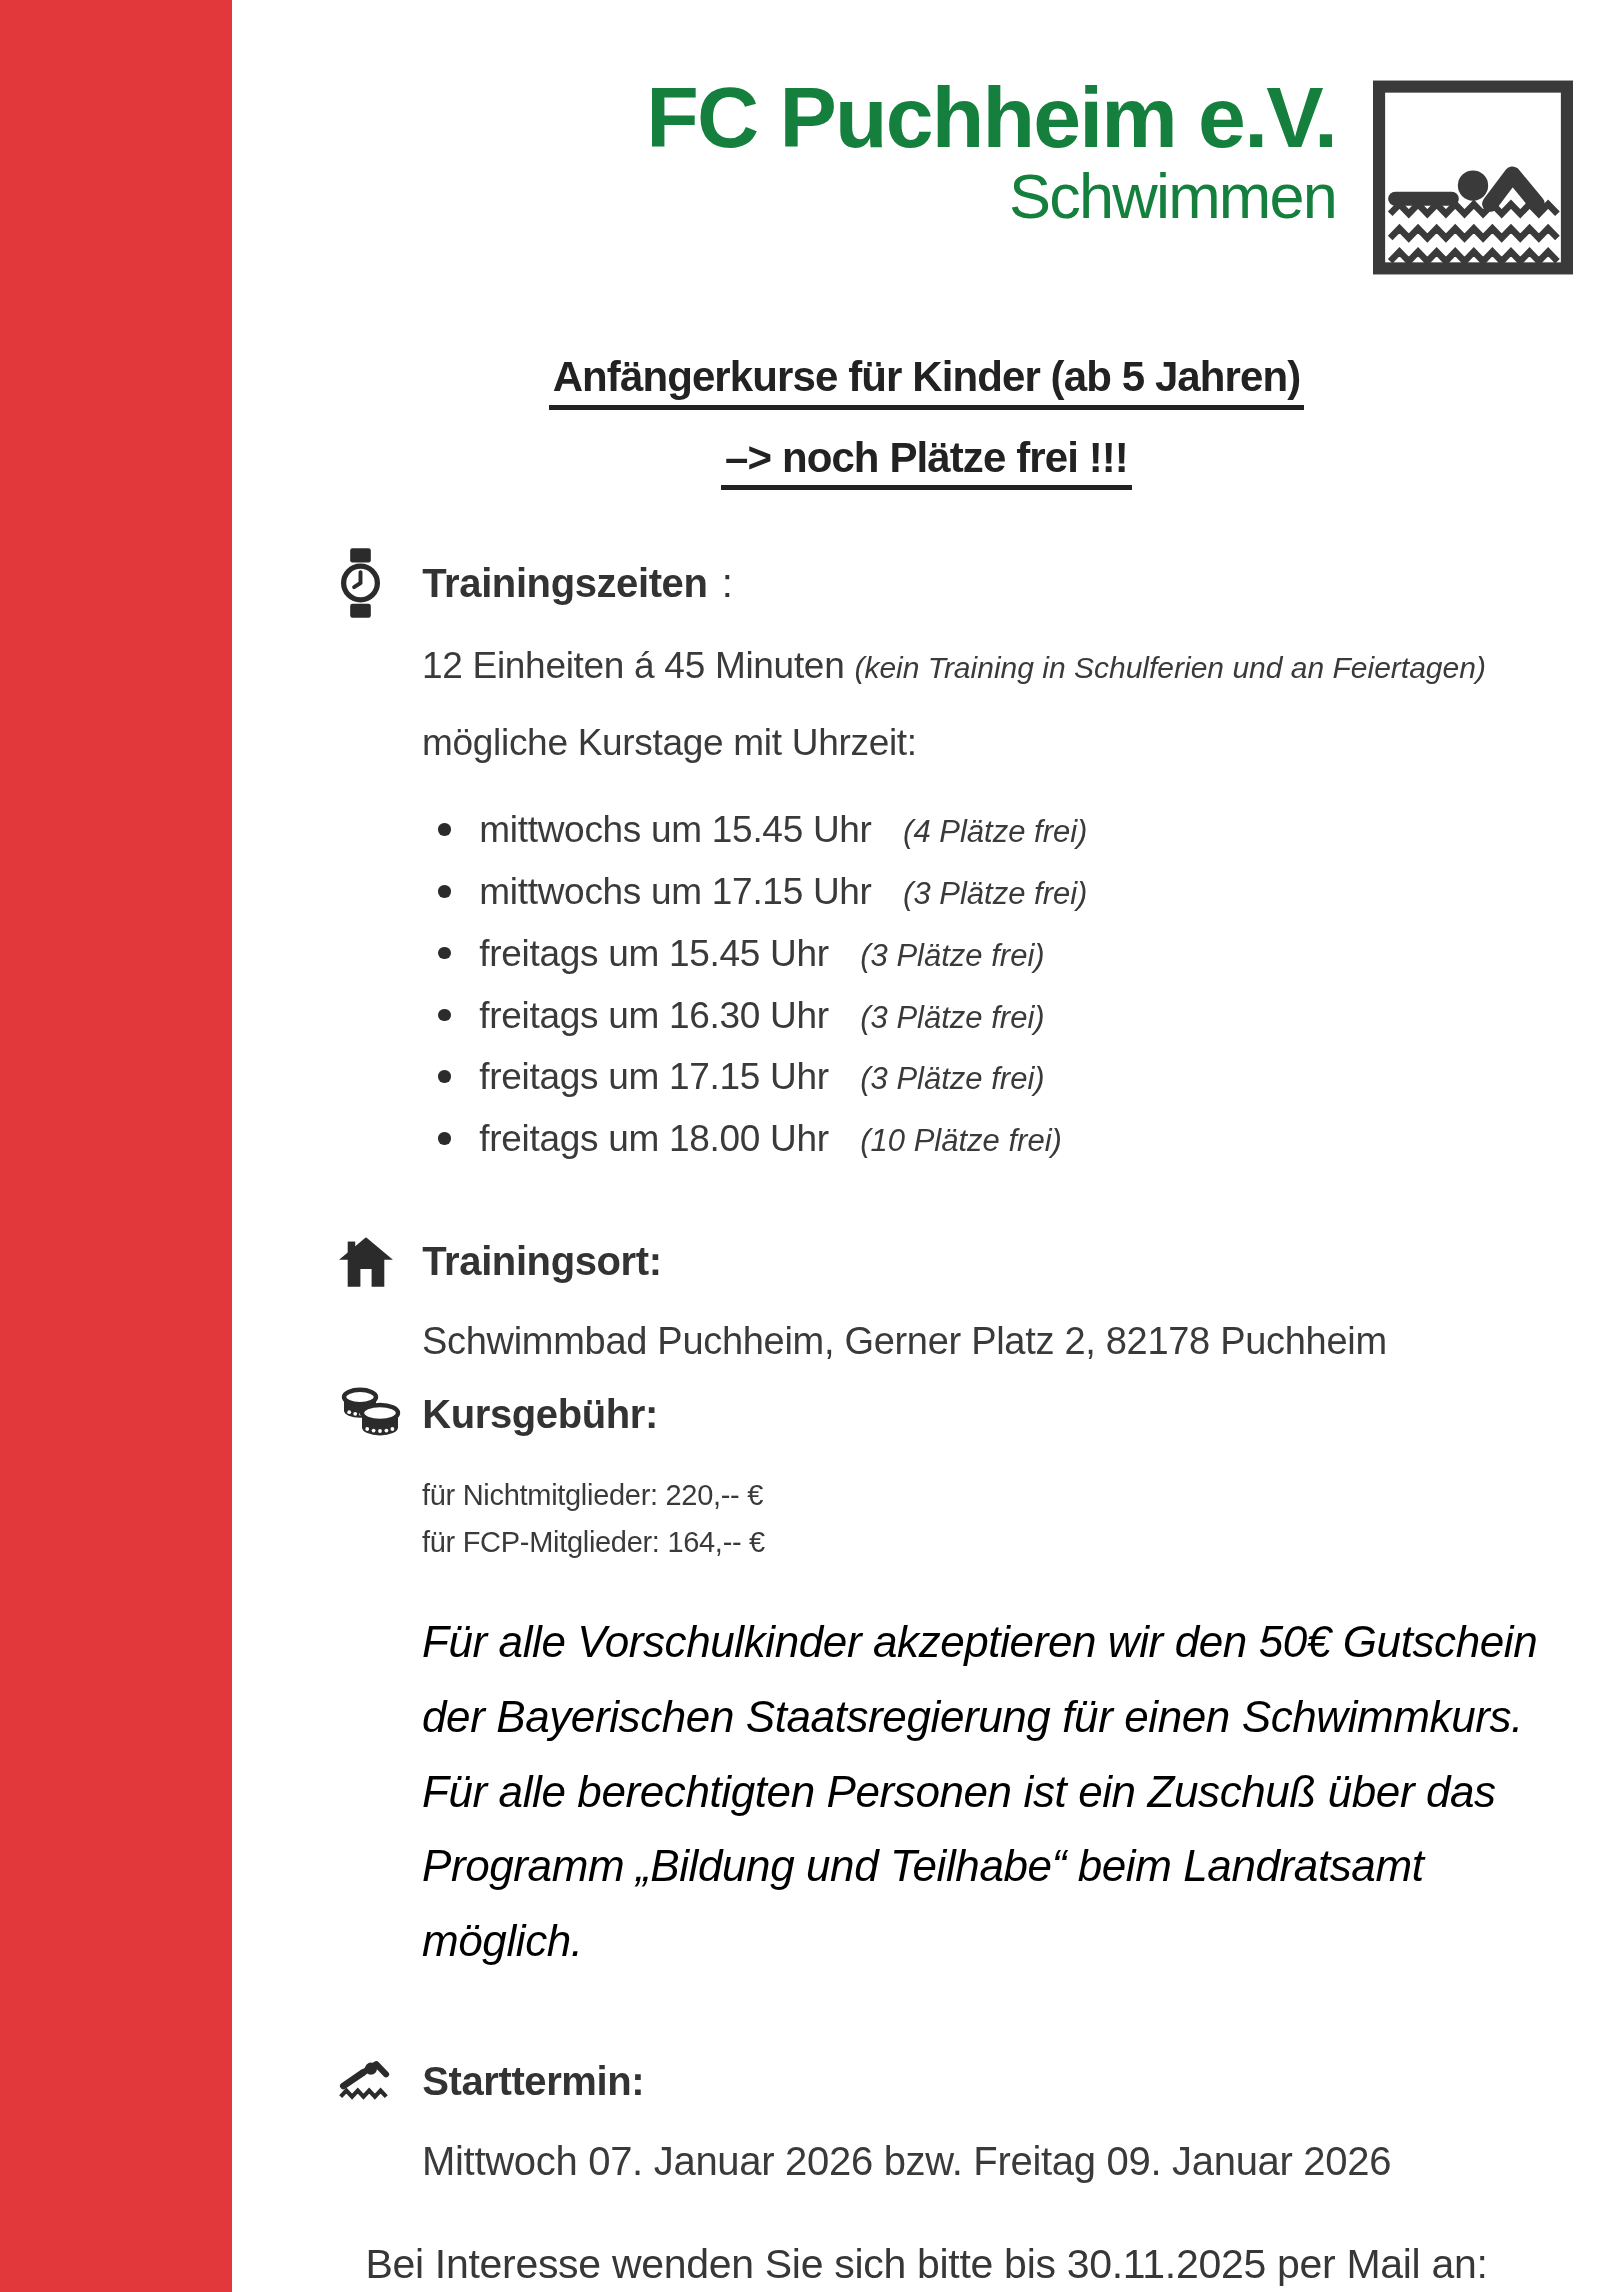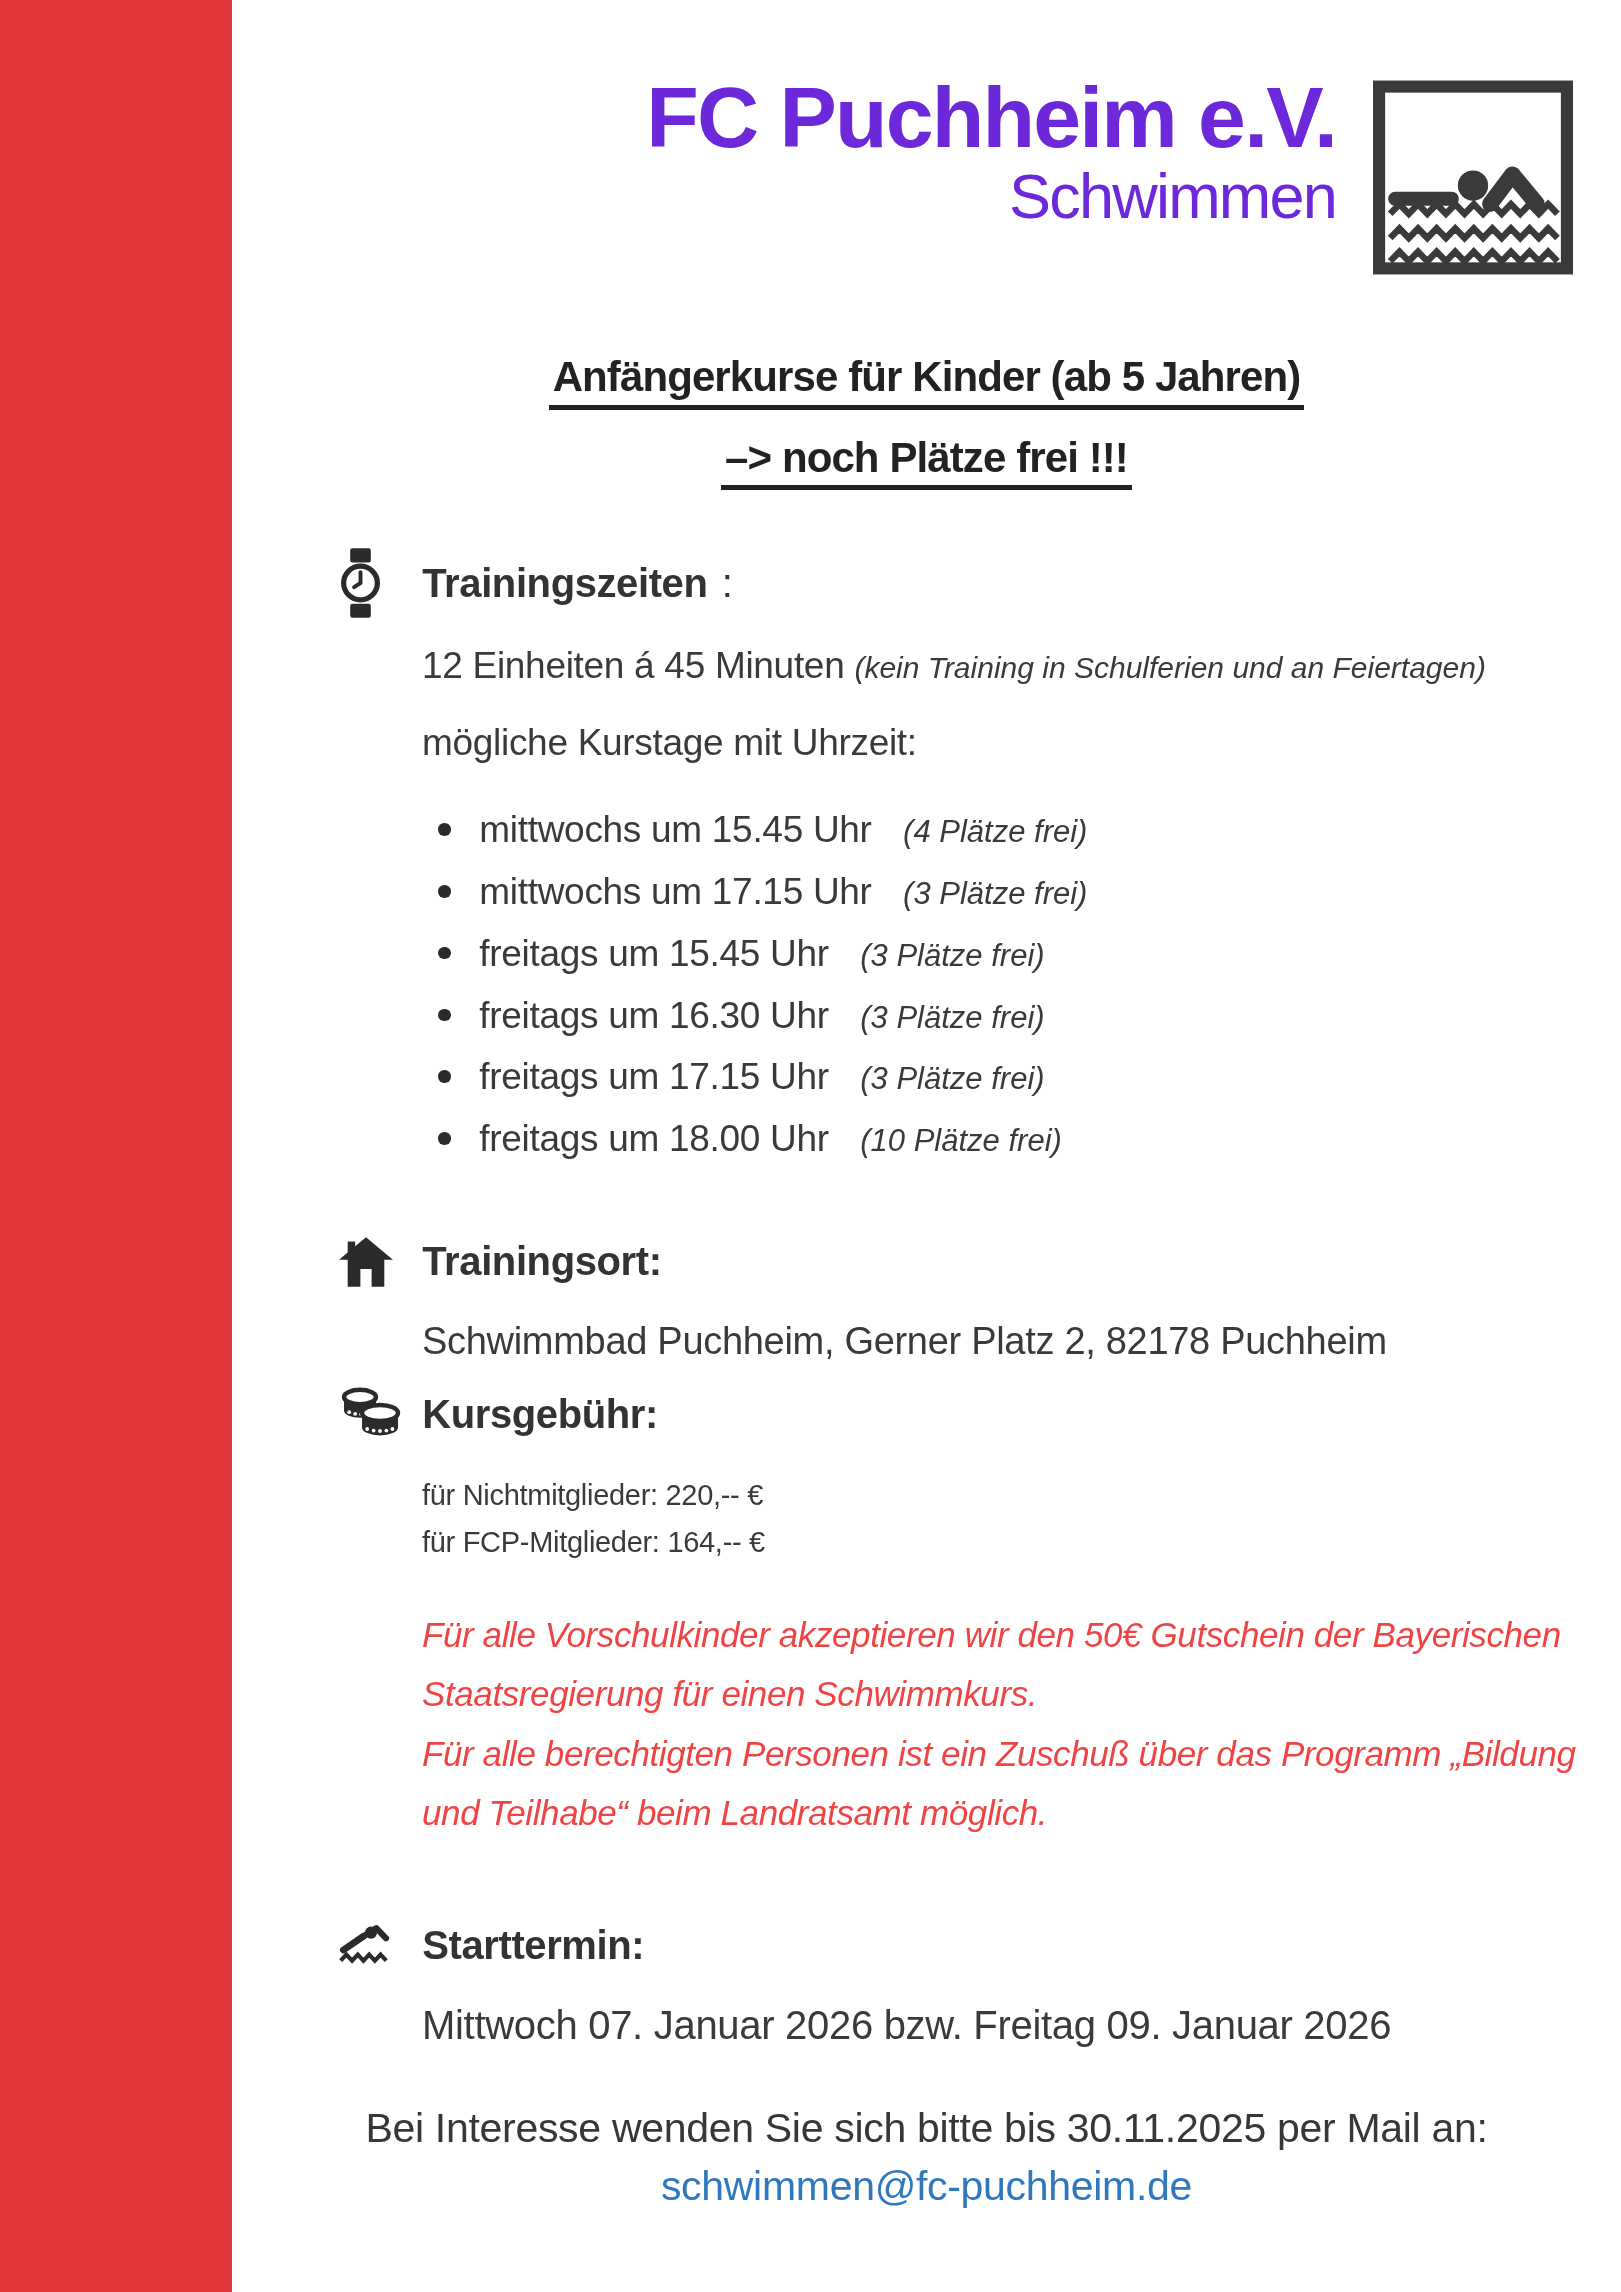--- a/index.html
+++ b/index.html
@@ -20,21 +20,21 @@
   .content {
     position:absolute; left:232px; top:0;
     width:1389px; height:2293px;
   }
 
   
   .header {
     display:flex; justify-content:flex-end; align-items:flex-start;
     gap:36px; padding:72px 47px 0 0;
   }
-  .titles { text-align:right; line-height:1.06; letter-spacing:-1.8px; color:#6d28d9; }
+  .titles { text-align:right; line-height:1.06; letter-spacing:-1.8px; color:#15803d; }
   .club  { font-size:86px; font-weight:bold; }
   .dept  { font-size:63px; font-weight:400; }
   .logo-box { flex:none; width:202px; height:197px; margin-top:7.2px; }
   .logo-box svg { width:100%; height:100%; display:block; }
 
   
   .headline { text-align:center; margin-top:77px; }
   .headline .row { margin-top:0; }
   .headline .row + .row { margin-top:24px; }
   .h-line {
@@ -68,23 +68,23 @@
   }
   .avail { font-style:italic; font-size:31px; margin-left:21.5px; letter-spacing:0; }
 
   .sec-location { margin-top:66px; }
   .address { font-size:38px; margin-top:32px; }
 
   .sec-fee { margin-top:24px; }
   .fee-line { font-size:29px; line-height:1.62; }
   .fee-block { margin-top:29px; }
   .fee-notes {
-    font-style:italic; font-size:35px; line-height:1.7;
+    font-style:italic; font-size:44px; line-height:1.7;
     letter-spacing:-0.4px; max-width:1155px; margin-top:39px;
-    color:#ef4444;
+    color:#000000;
   }
 
   .sec-start { margin-top:79px; }
   .start-date { font-size:40px; margin-top:34px; }
 
   .contact { text-align:center; margin-top:57px; font-size:41px; color:#373737; }
   .contact .email {
     display:block; margin-top:10.7px;
     color:#2f78be; font-size:41px; text-decoration:none; cursor:pointer;
   }

